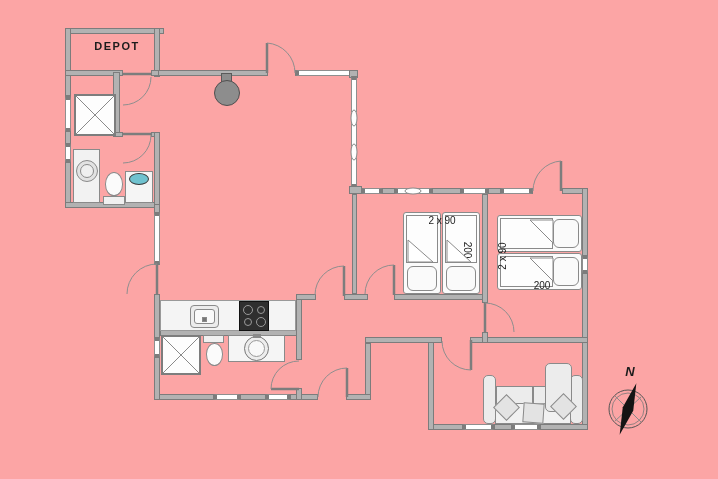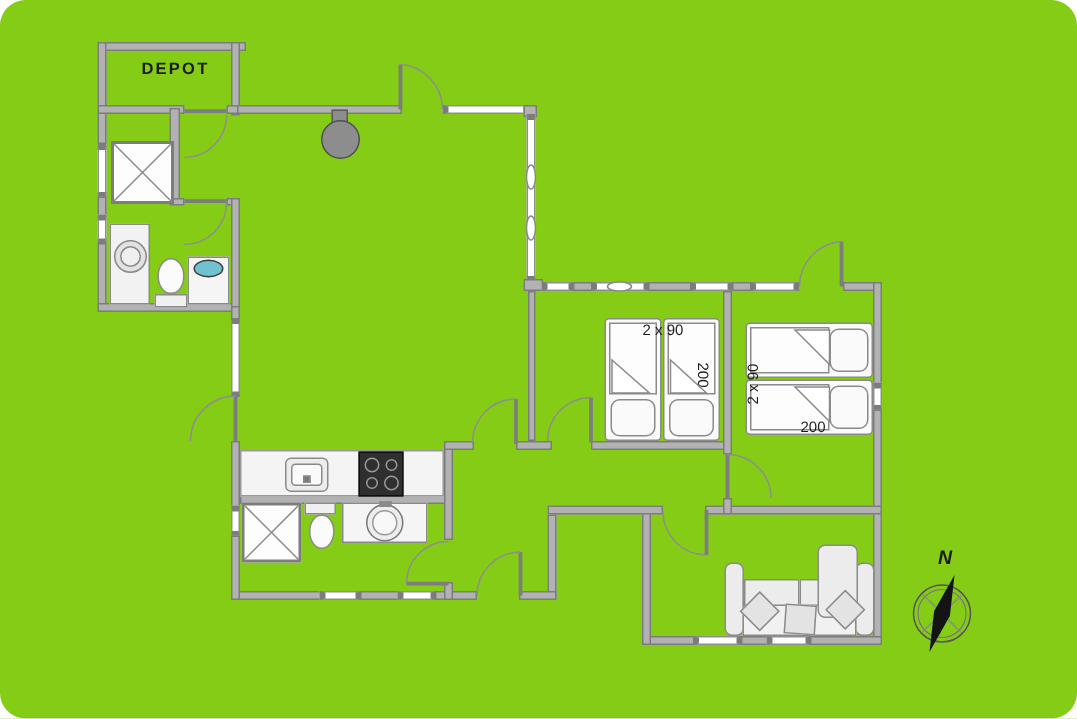--- a/index.html
+++ b/index.html
@@ -1,17 +1,17 @@
 <!DOCTYPE html>
 <html><head>
 <meta charset="utf-8">
 <style>
   html,body{margin:0;padding:0;background:#fff;}
-  #plan{position:relative;width:718px;height:479px;background:#84cc16;overflow:hidden;
-        font-family:"Liberation Sans","DejaVu Sans",sans-serif;border-radius:17px;}
+  #plan{position:relative;width:718px;height:479px;background:#fca5a5;overflow:hidden;
+        font-family:"Liberation Sans","DejaVu Sans",sans-serif;}
   .wall{position:absolute;background:#b2b2b2;border:1px solid #7c7c7c;box-sizing:border-box;}
   .winh{position:absolute;background:#ffffff;border:1px solid #8f8f8f;border-left:4px solid #7c7c7c;border-right:4px solid #7c7c7c;box-sizing:border-box;height:6px;}
   .winv{position:absolute;background:#ffffff;border:1px solid #8f8f8f;border-top:4px solid #7c7c7c;border-bottom:4px solid #7c7c7c;box-sizing:border-box;width:6px;}
   .fix{position:absolute;background:#fbfbfb;border:1px solid #8a8a8a;box-sizing:border-box;}
   .shower{position:absolute;background:#fdfdfd;border:2px solid #7d7d7d;box-sizing:border-box;}
   .round{border-radius:50%;}
   .lbl{position:absolute;color:#1c1c1c;font-size:10px;line-height:12px;text-align:center;white-space:nowrap;}
   #depot-label{font-size:11px;font-weight:bold;letter-spacing:1.5px;}
   #north-label{font-size:13px;font-weight:bold;font-style:italic;}
   .vtext{transform-origin:center center;}

